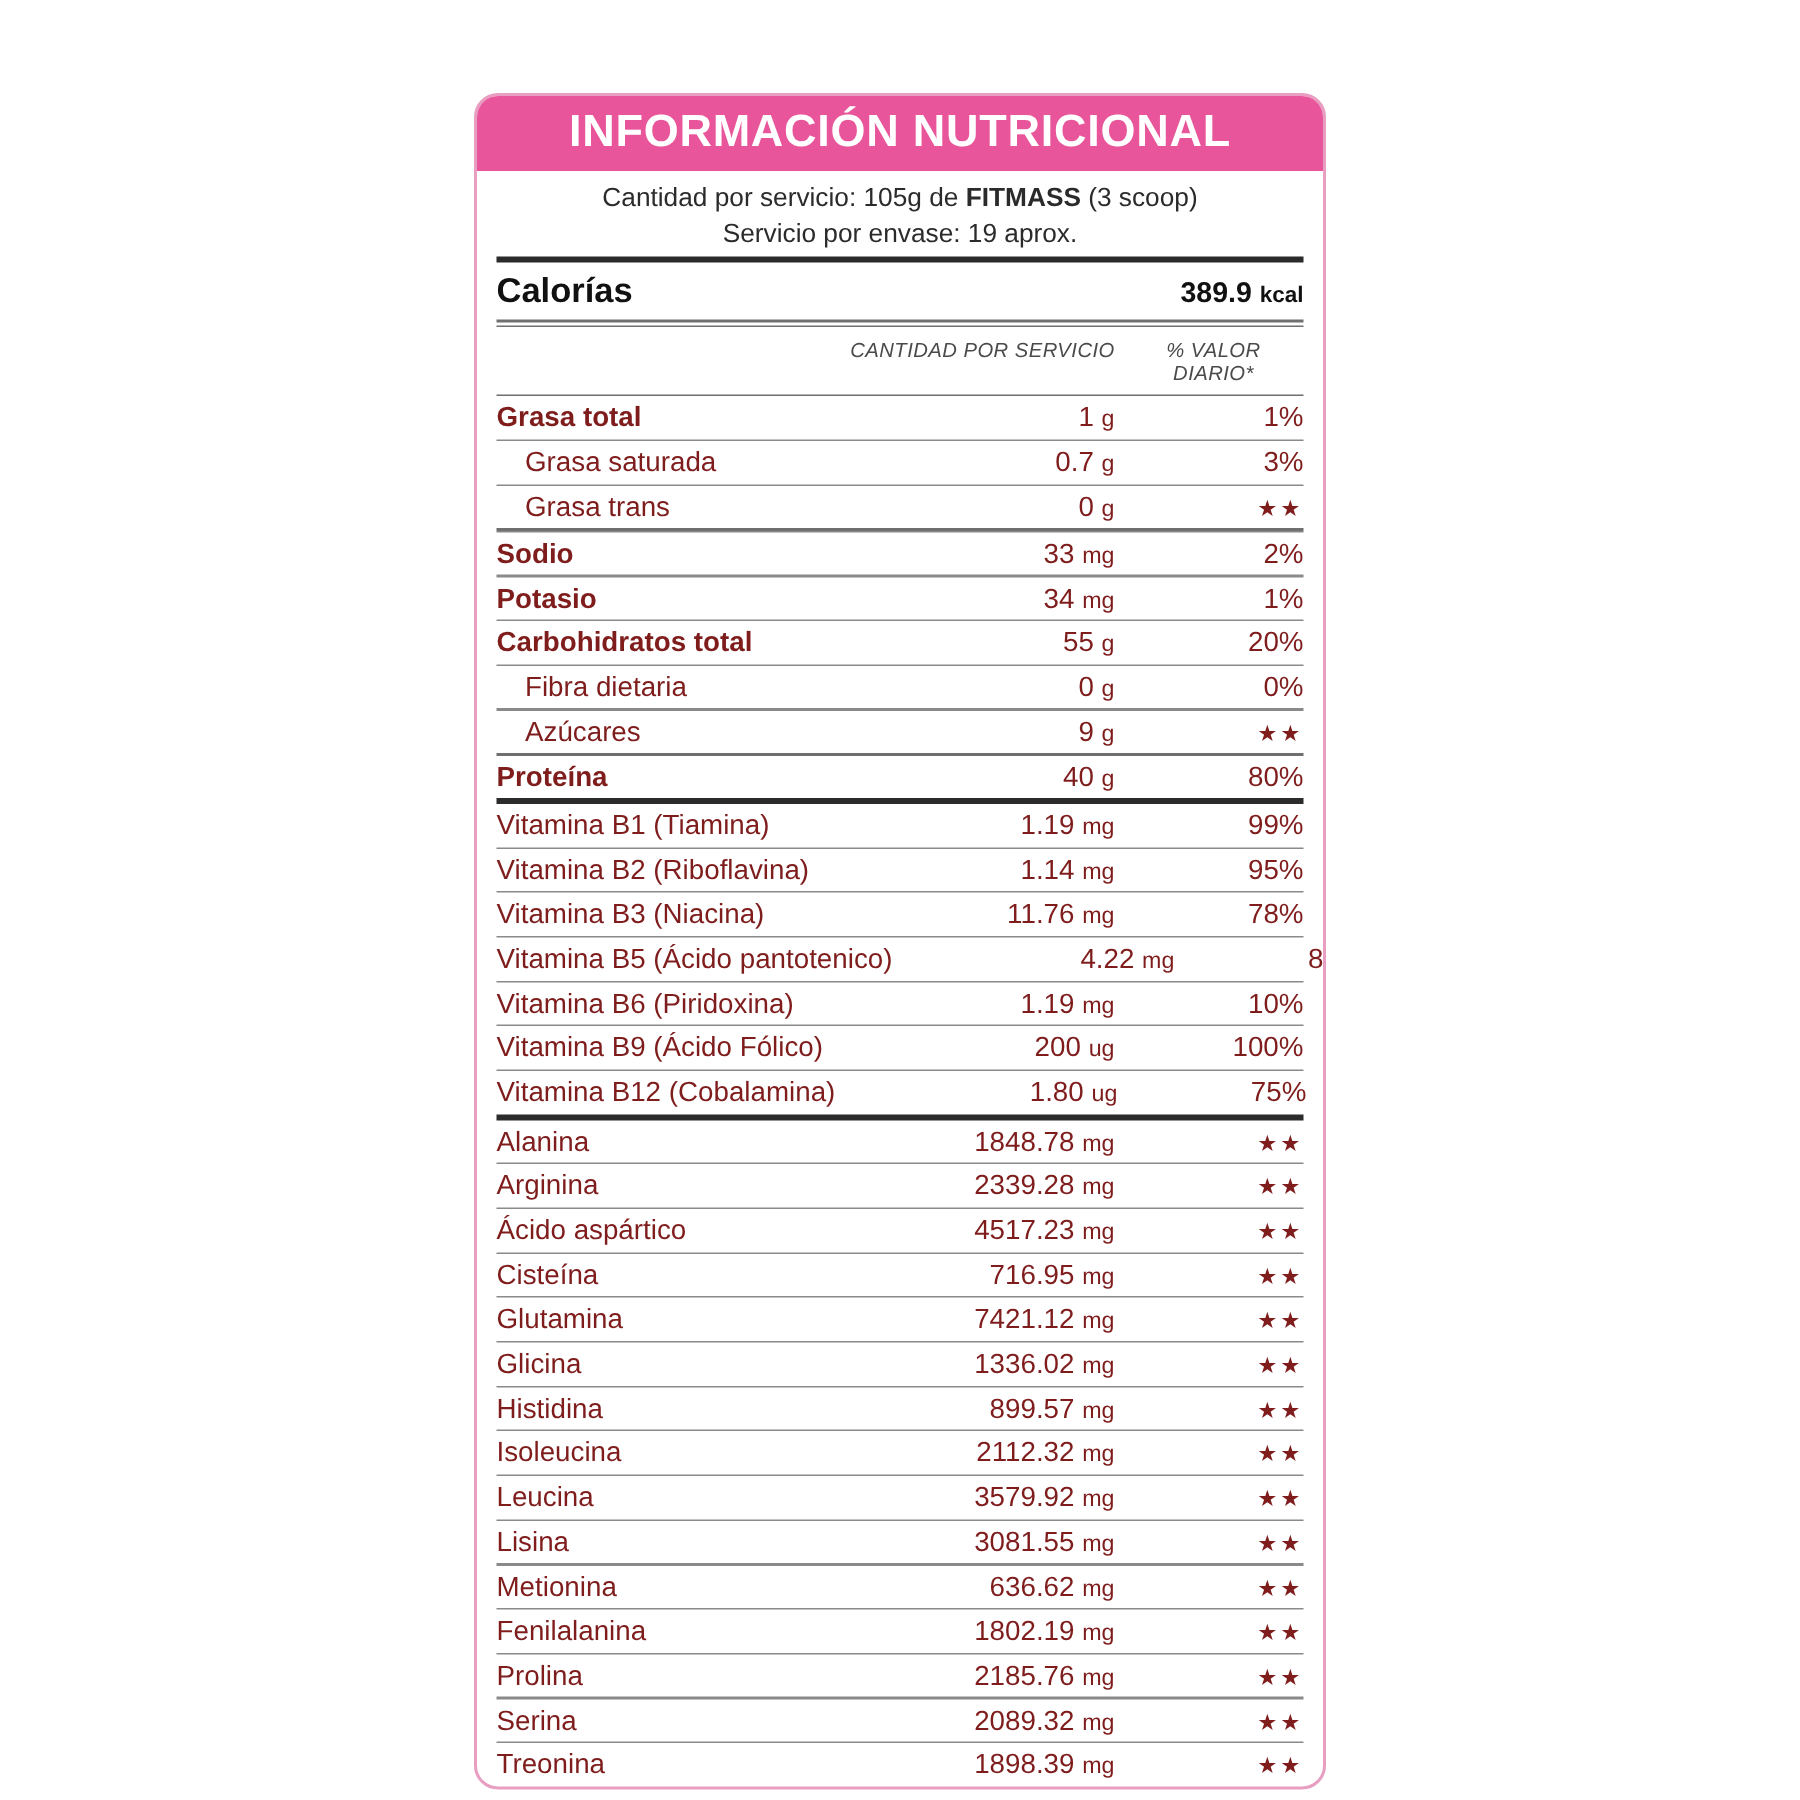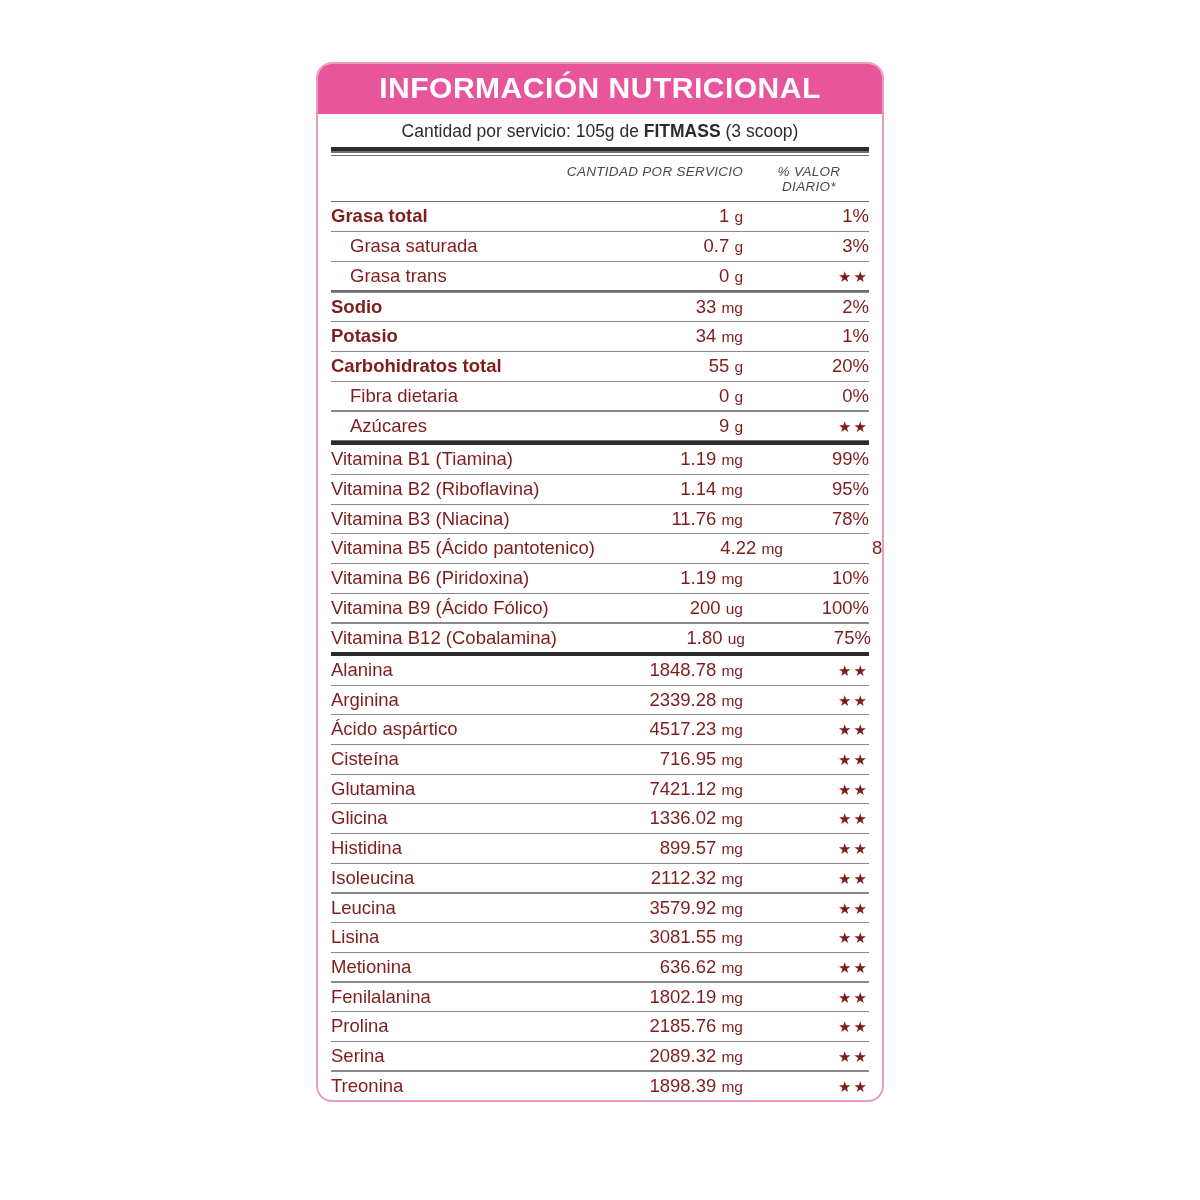--- a/index.html
+++ b/index.html
@@ -108,25 +108,31 @@
 
 <div class="stage">
   <div class="card">
 
     <div class="banner">
       <div class="banner-text">INFORMACIÓN NUTRICIONAL</div>
     </div>
 
     <div class="serving">
       <div><span>Cantidad por servicio: 105g de </span><b>FITMASS</b><span> (3 scoop)</span></div>
+      <div>Servicio por envase: 19 aprox.</div>
     </div>
 
     <div class="body">
 
       <div class="rule thick"></div>
+      <div class="cal-row">
+        <span class="nm">Calorías</span>
+        <span class="sp"></span>
+        <span class="val"><span>389.9</span> <span class="unit">kcal</span></span>
+      </div>
       <div class="rule thin"></div>
       <div class="dbl"></div>
 
       <div class="colhead">
         <span class="sp"></span>
         <span class="amt">CANTIDAD POR SERVICIO</span>
         <span class="dv">% VALOR DIARIO*</span>
       </div>
       <div class="rule thin"></div>
 
@@ -181,20 +187,26 @@
             <span class="dv">0%</span>
           </div>
           <div class="rule hair"></div>
           <div class="row indent">
             <span class="nm">Azúcares</span>
             <span class="sp"></span>
             <span class="amt">9 <span class="unit">g</span></span>
             <span class="dv"><span class="stars">★★</span></span>
           </div>
           <div class="rule thin"></div>
+          <div class="row bold">
+            <span class="nm">Proteína</span>
+            <span class="sp"></span>
+            <span class="amt">40 <span class="unit">g</span></span>
+            <span class="dv">80%</span>
+          </div>
         </div>
 
       <div class="rule thick"></div>
       <div id="vitamins">
           <div class="row">
             <span class="nm">Vitamina B1 (Tiamina)</span>
             <span class="sp"></span>
             <span class="amt">1.19 <span class="unit">mg</span></span>
             <span class="dv">99%</span>
           </div>

